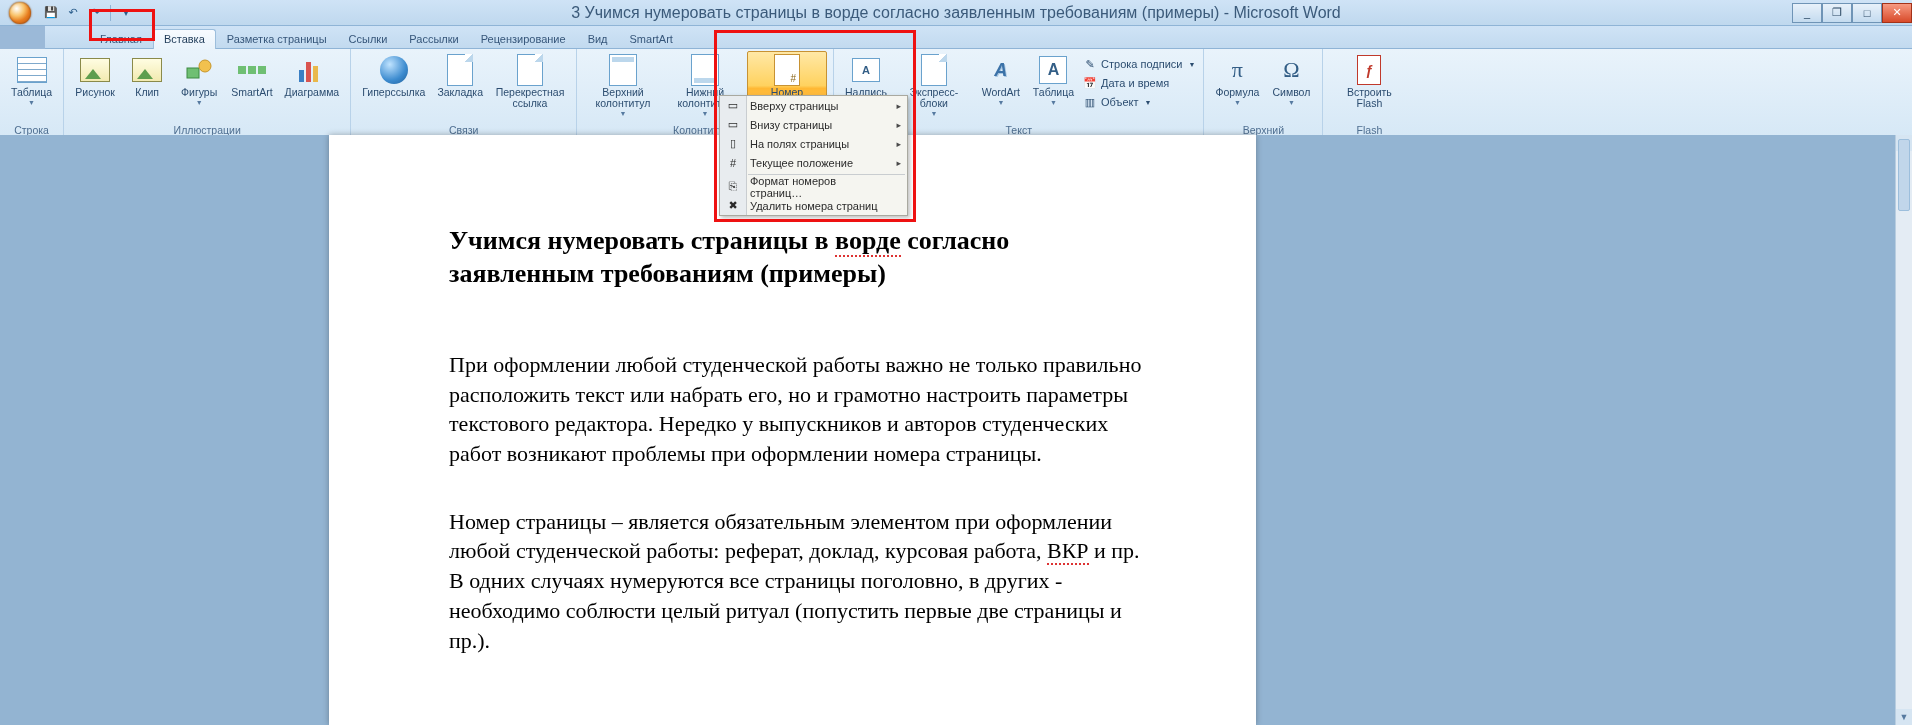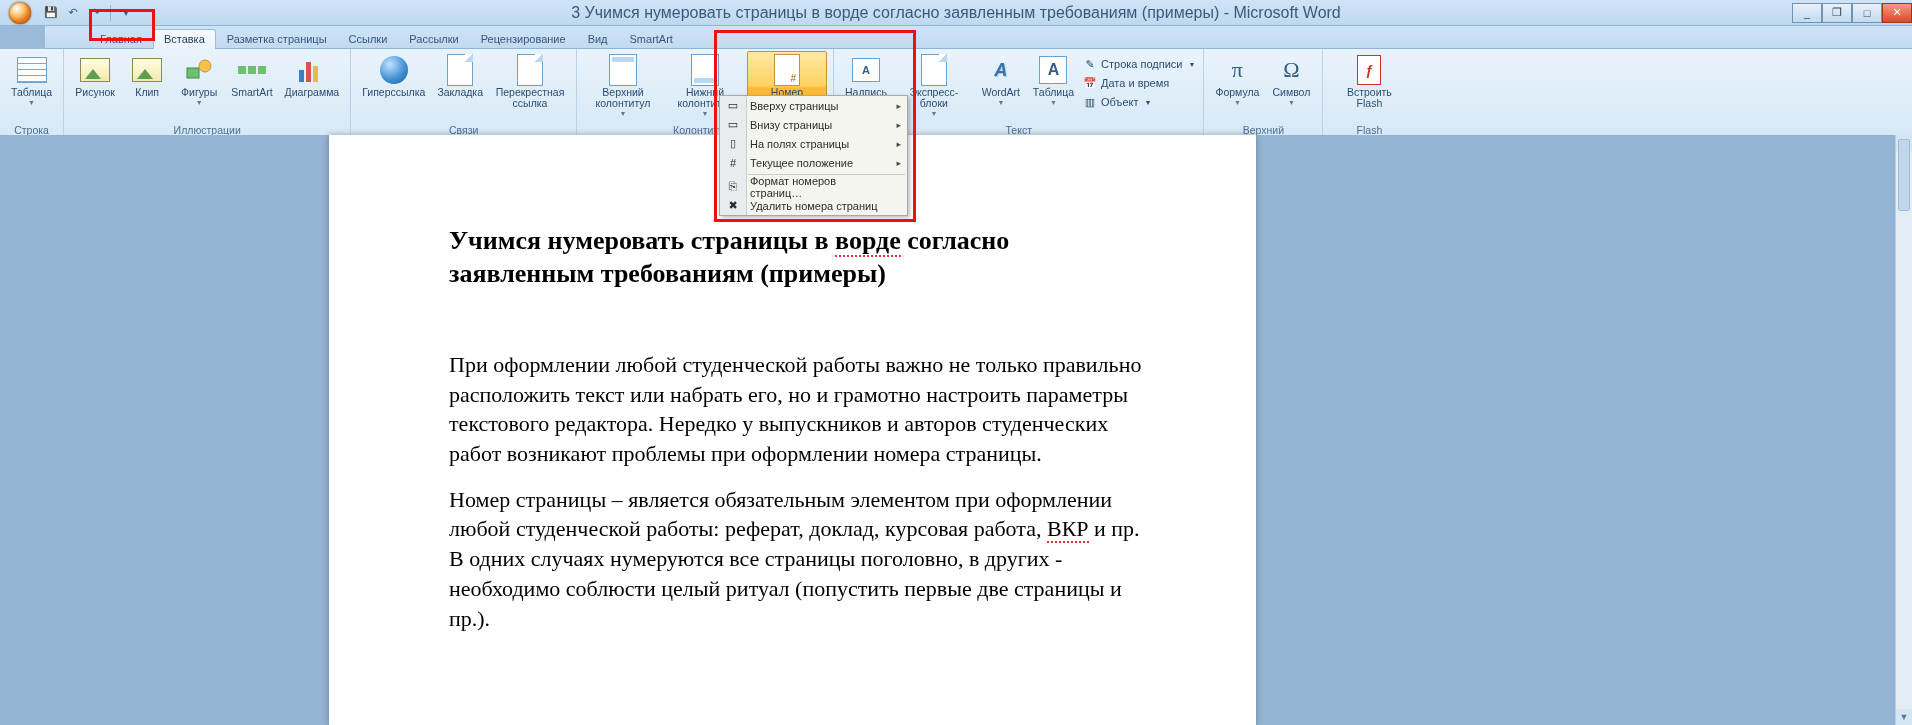--- a/index.html
+++ b/index.html
@@ -75,21 +75,21 @@
   .redbox{position:absolute;border:3px solid #e11;z-index:50;pointer-events:none;}
   #redbox-tab{top:9px;left:89px;width:60px;height:26px;}
   #redbox-menu{top:30px;left:714px;width:196px;height:186px;}
 
   
   #workspace{position:absolute;top:135px;left:0;right:0;bottom:0;background:#93b4d2;}
   #page{position:absolute;top:0;left:329px;width:927px;bottom:0;background:#fff;box-shadow:0 0 6px rgba(0,0,0,.3);padding:90px 110px 0 120px;box-sizing:border-box;}
   
   .doc-heading{font-family:"Times New Roman",serif;font-size:26px;font-weight:bold;color:#000;line-height:1.25;}
   .doc-heading .sp{color:#000;border-bottom:2px dotted #d33;} 
-  .doc-p{font-family:"Times New Roman",serif;font-size:22px;color:#000;line-height:1.35;margin-top:16px;}
+  .doc-p{font-family:"Times New Roman",serif;font-size:22px;color:#000;line-height:1.35;margin-top:38px;}
   .doc-p .sp{border-bottom:2px dotted #d33;}
 
   
   #vscroll{position:absolute;top:135px;right:0;width:16px;bottom:0;background:#e4ecf4;border-left:1px solid #b8cde0;}
   #vscroll .thumb{position:absolute;top:4px;left:2px;right:2px;height:70px;background:#c1d6ea;border:1px solid #9cbedc;border-radius:2px;}
   .sbtn{position:absolute;left:0;right:0;height:16px;background:#d6e5f2;display:flex;align-items:center;justify-content:center;font-size:9px;color:#567aa0;}
   .sbtn.up{top:0;} .sbtn.dn{bottom:0;}
 </style>
 </head>
 <body>

